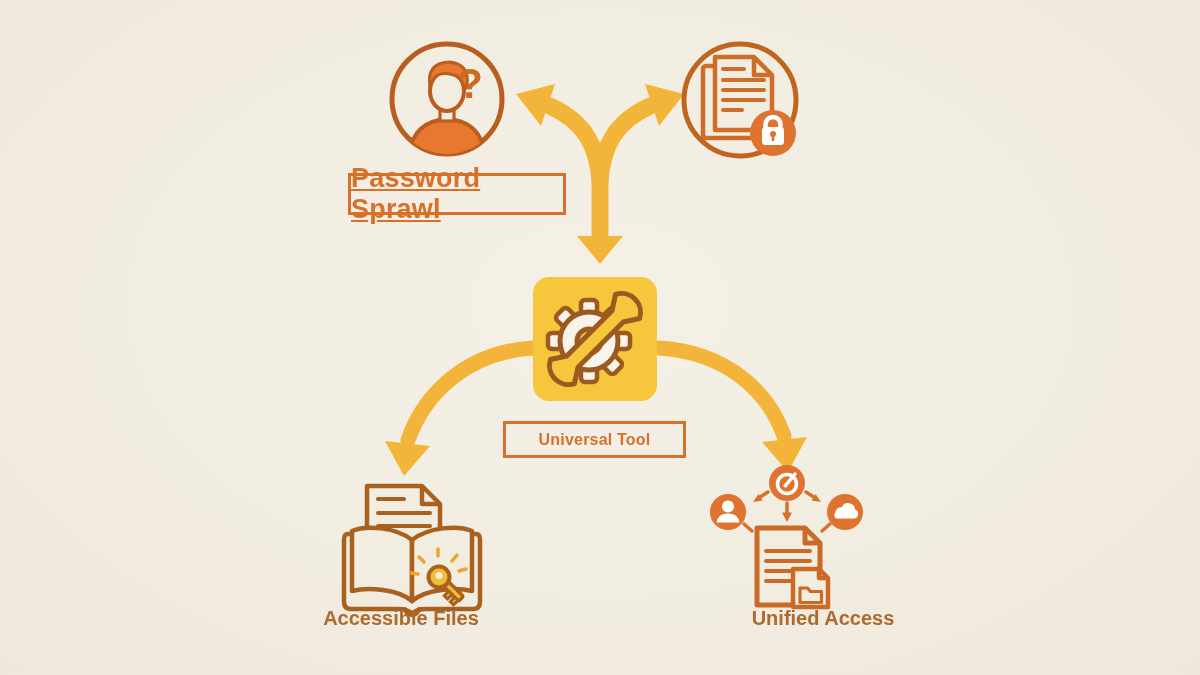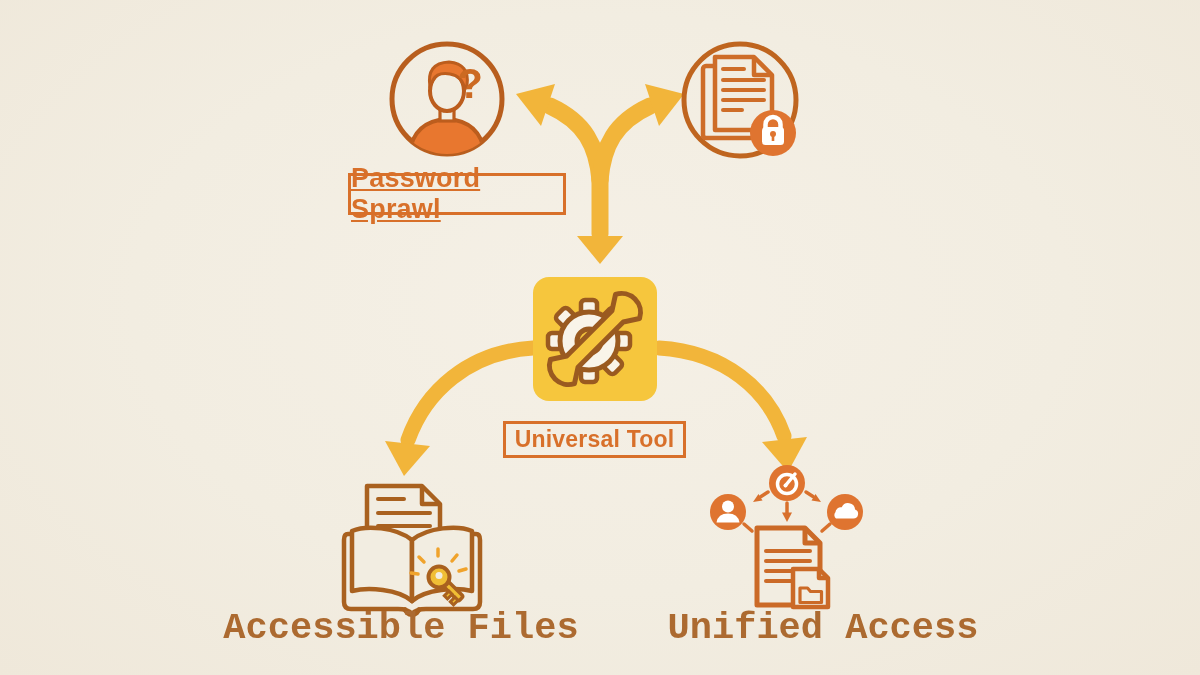--- a/index.html
+++ b/index.html
@@ -16,29 +16,28 @@
   .label-box{
     position:absolute;
     border:3.5px solid #D8702A;
     color:#D8702A;
     font-weight:700;
     display:flex;align-items:center;justify-content:center;
     letter-spacing:.2px;
     background:transparent;
   }
   .label-password{left:348px;top:173px;width:212px;height:36px;font-size:27px;text-decoration:underline;}
-  .label-universal{left:503px;top:421px;width:177px;height:31px;font-size:23px;text-align:center;}
+  .label-universal{left:503px;top:421px;width:177px;height:31px;font-size:16px;text-align:center;}
   .label-plain{
     position:absolute;
     color:#AC6A30;
     font-weight:700;
-    font-size:37px;
+    font-size:20px;
     transform:translateX(-50%);
     white-space:nowrap;
-    font-family:Liberation Mono, monospace;
   }
   .label-accessible{left:401px;top:607px;}
   .label-unified{left:791px;top:607px;margin-left:32px;}
   .qmark{font-family:"Liberation Sans",sans-serif;font-weight:700;}
 </style>
 </head>
 <body>
 
 <div class="canvas">
 

